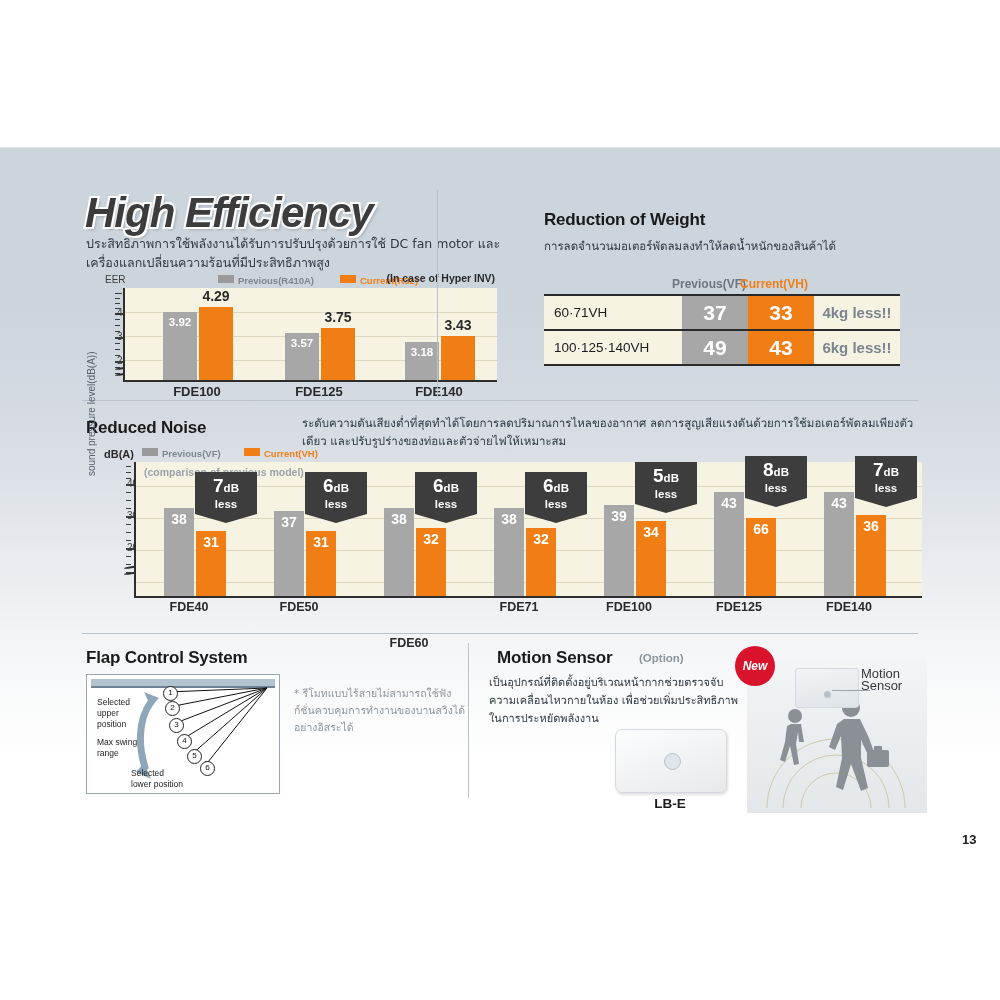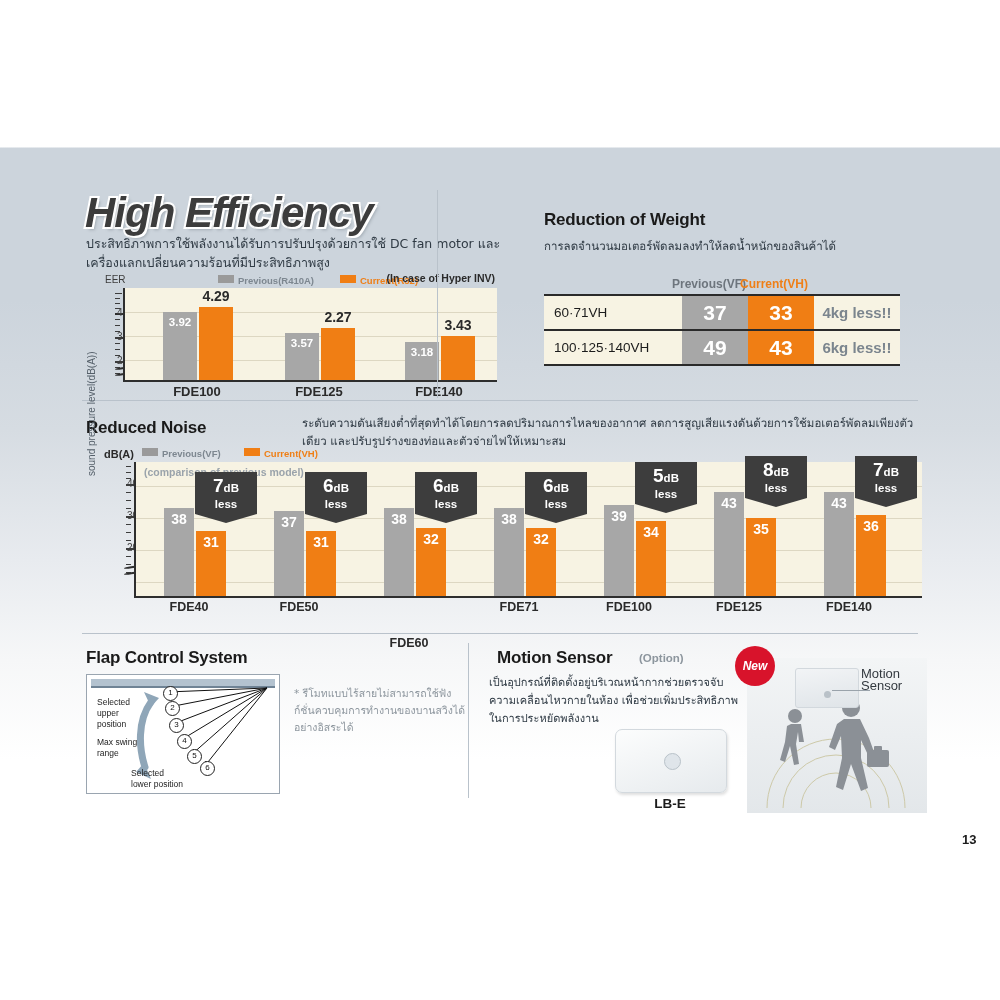--- a/index.html
+++ b/index.html
@@ -171,21 +171,21 @@
         <div class="bar-inlbl">3.92</div>
       </div>
       <div class="eerbar bar-org" style="left:74px;height:73px;">
         <div class="bar-toplbl" style="top:-19px;">4.29</div>
       </div>
 
       <div class="eerbar bar-grey" style="left:160px;height:47px;">
         <div class="bar-inlbl">3.57</div>
       </div>
       <div class="eerbar bar-org" style="left:196px;height:52px;">
-        <div class="bar-toplbl" style="top:-19px;">2.27</div>
+        <div class="bar-toplbl" style="top:-19px;">3.75</div>
       </div>
 
       <div class="eerbar bar-grey" style="left:280px;height:38px;">
         <div class="bar-inlbl">3.18</div>
       </div>
       <div class="eerbar bar-org" style="left:316px;height:44px;">
         <div class="bar-toplbl" style="top:-19px;">3.43</div>
       </div>
     </div>
 
@@ -303,21 +303,21 @@
             <div class="nz-in">39</div>
           </div>
       <div class="nzbar bar-org" style="left:500px;height:75px;">
             <div class="nz-in">34</div>
           </div>
 
       <div class="nzbar bar-grey" style="left:578px;height:104px;">
             <div class="nz-in">43</div>
           </div>
       <div class="nzbar bar-org" style="left:610px;height:78px;">
-            <div class="nz-in">35</div>
+            <div class="nz-in">66</div>
           </div>
 
       <div class="nzbar bar-grey" style="left:688px;height:104px;">
             <div class="nz-in">43</div>
           </div>
       <div class="nzbar bar-org" style="left:720px;height:81px;">
             <div class="nz-in">36</div>
           </div>
     </div>
 

